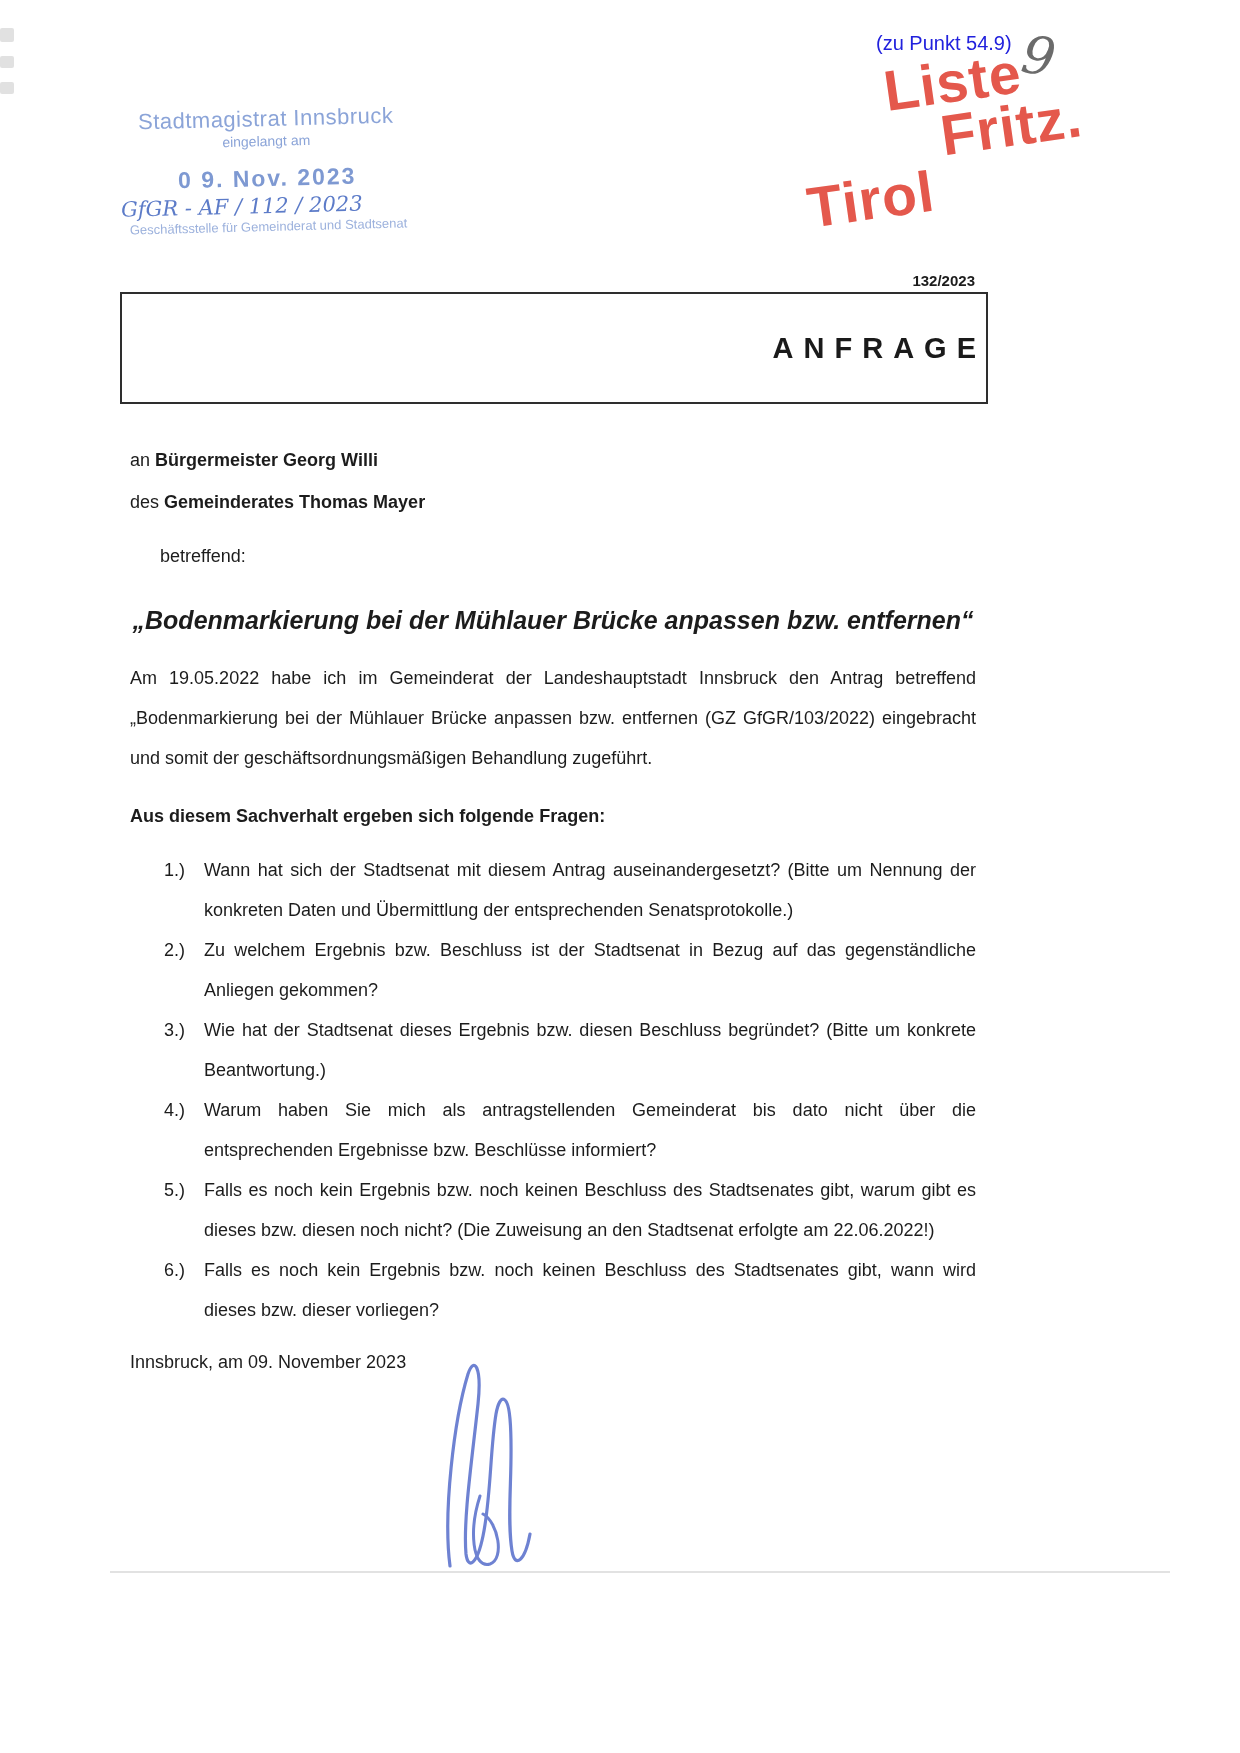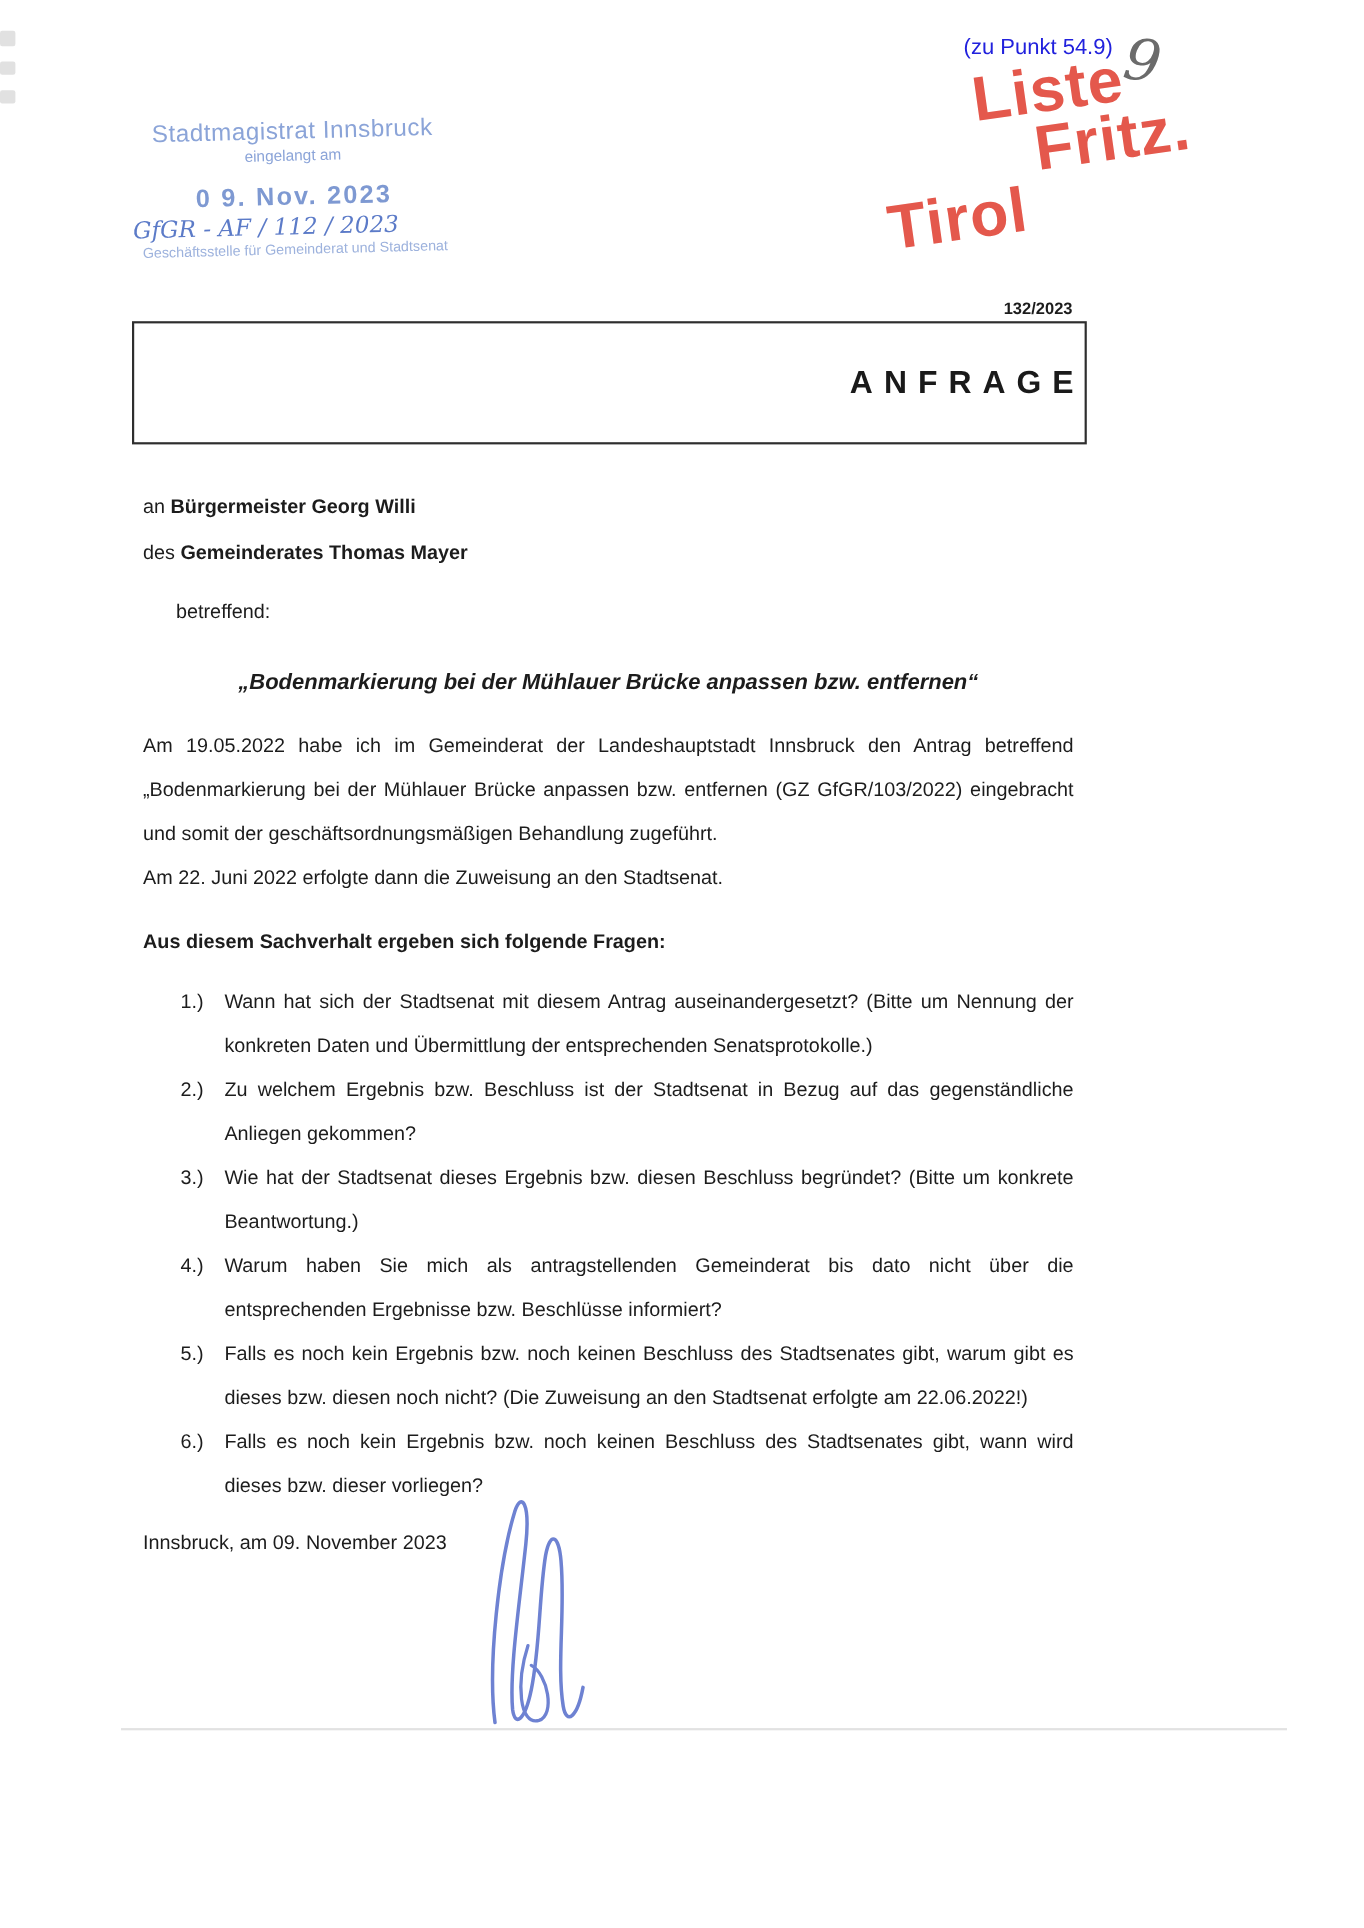--- a/index.html
+++ b/index.html
@@ -68,21 +68,21 @@
   }
 
   .content {
     position:absolute; top:440px; left:130px; width:846px;
     font-size:18px; line-height:40px;
   }
   .bold   { font-weight:bold; }
   .italic { }
   .addr-line { margin-bottom:2px; }
   .regarding { margin-top:14px;margin-left:30px; }
-  .subject-line1 { margin-top:24px; text-align:center; font-weight:bold; font-style:italic; font-size:20px; }
+  .subject-line1 { margin-top:24px; text-align:center; font-weight:bold; font-style:italic; font-size:25px; }
   .subject-line2 { text-align:center; font-weight:bold; font-size:18.5px; }
   .paragraph { margin-top:18px; }
   .justified { text-align:justify; }
   .paragraph + .paragraph { margin-top:0; }
   .questions-heading { margin-top:18px; }
   .questions { list-style:none; margin-top:14px; padding-left:34px; }
   .question { display:flex; }
   .q-num  { width:40px; flex-shrink:0; }
   .q-text { flex:1; text-align:justify; }
   .place-date { margin-top:12px; }
@@ -127,21 +127,20 @@
     <p class="addr-line"><span>an </span><span class="bold">Bürgermeister Georg Willi</span></p>
 
     <p class="addr-line"><span>des </span><span class="bold">Gemeinderates Thomas Mayer</span></p>
 
     <p class="regarding">betreffend:</p>
 
     <p class="subject-line1">„Bodenmarkierung bei der Mühlauer Brücke anpassen bzw. entfernen“</p>
 
     <p class="paragraph justified"><span>Am 19.05.2022 habe ich im Gemeinderat der Landeshauptstadt Innsbruck den Antrag betreffend </span><span class="italic">„Bodenmarkierung bei der Mühlauer Brücke anpassen bzw. entfernen </span><span>(GZ GfGR/103/2022) eingebracht und somit der geschäftsordnungsmäßigen Behandlung zugeführt.</span></p>
 
-    <p class="paragraph">Am 22. Juni 2022 erfolgte dann die Zuweisung an den Stadtsenat.</p>
 
     <p class="questions-heading bold">Aus diesem Sachverhalt ergeben sich folgende Fragen:</p>
 
     <ol class="questions">
       <li class="question">
         <span class="q-num">1.)</span>
         <span class="q-text">Wann hat sich der Stadtsenat mit diesem Antrag auseinandergesetzt? (Bitte um Nennung der konkreten Daten und Übermittlung der entsprechenden Senatsprotokolle.)</span>
       </li>
       <li class="question">
         <span class="q-num">2.)</span>

